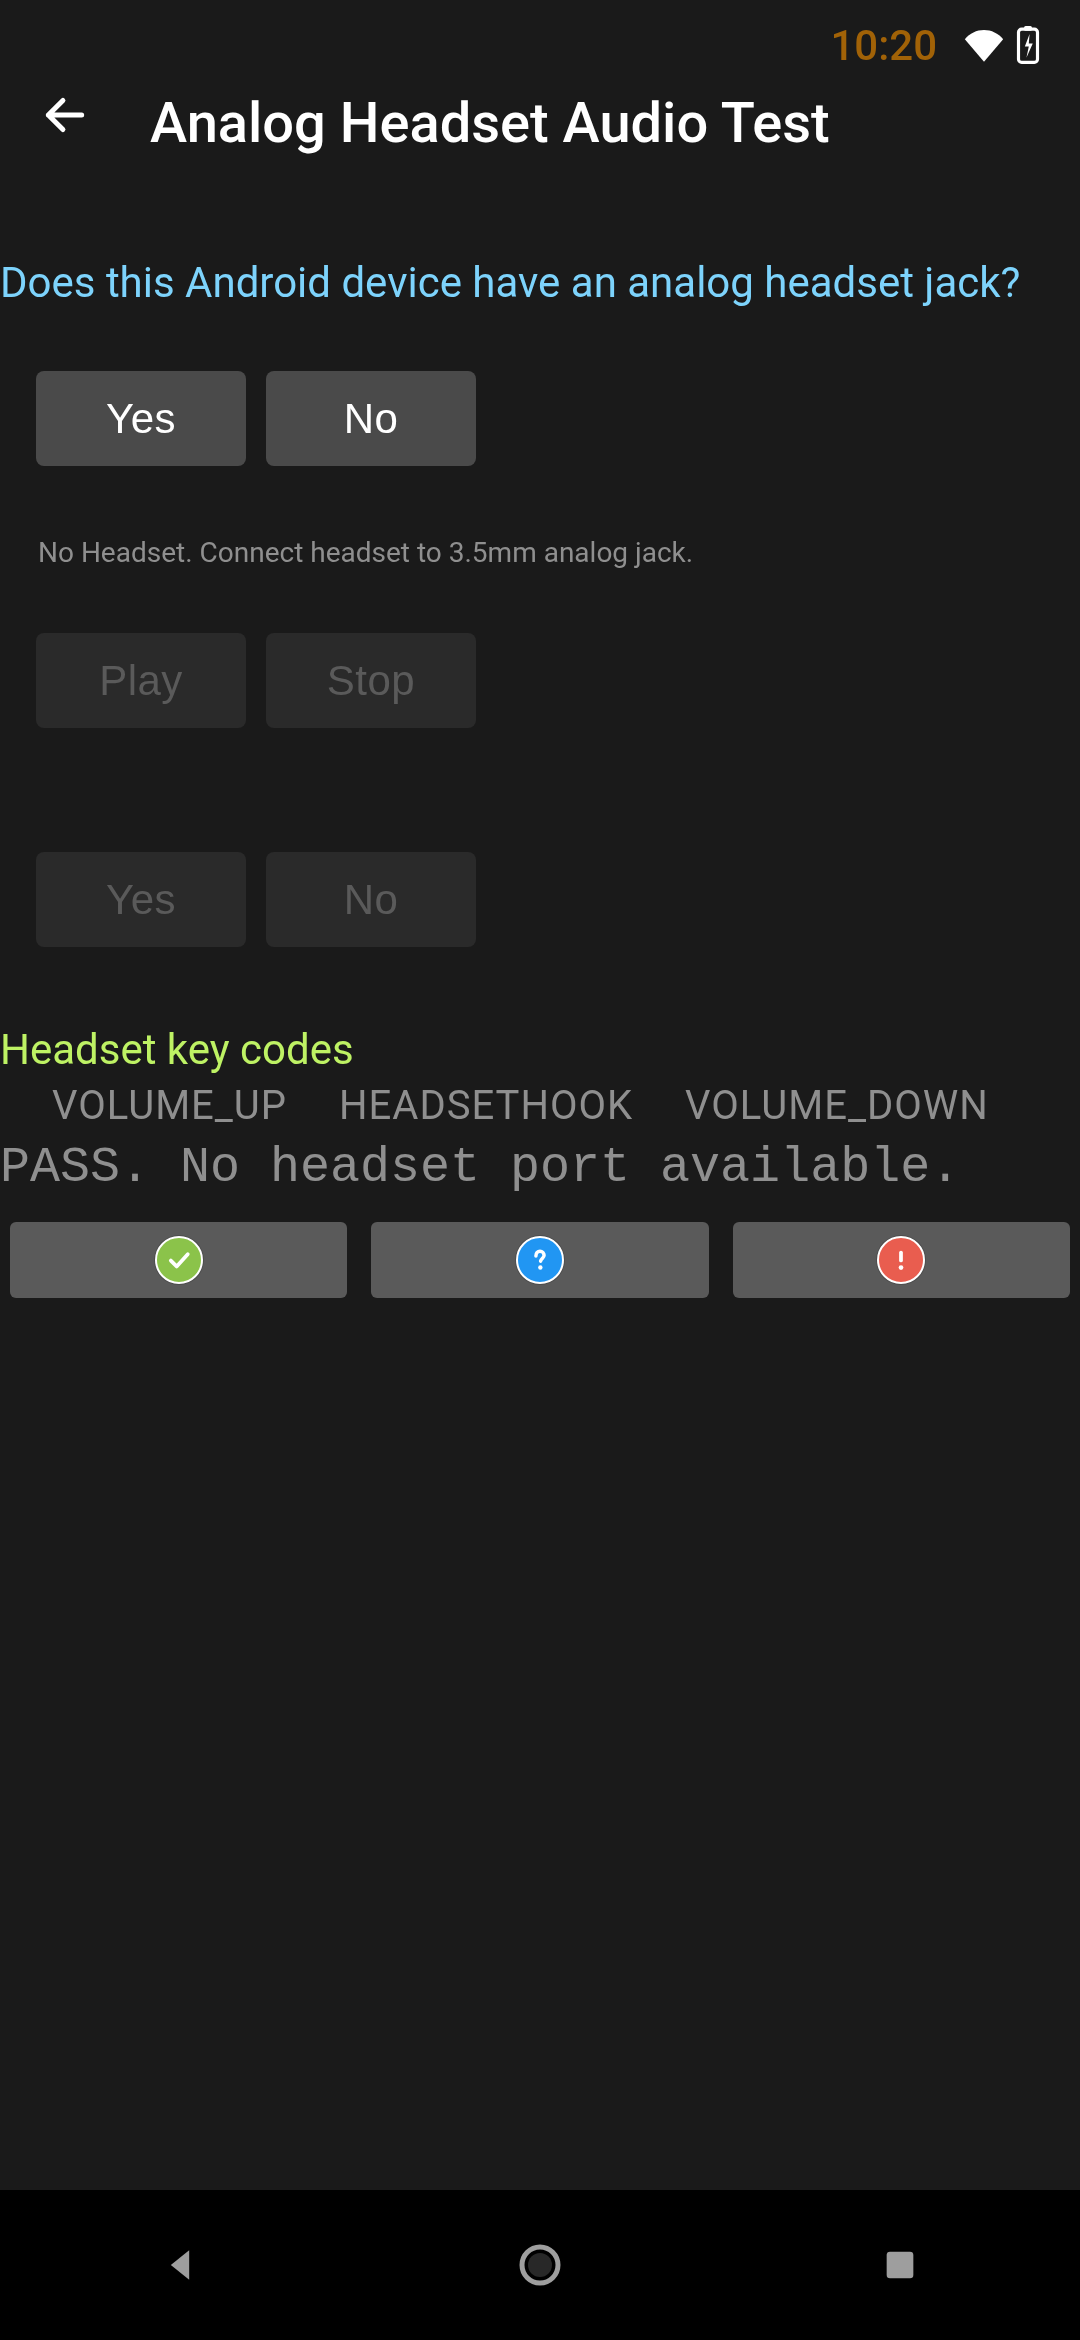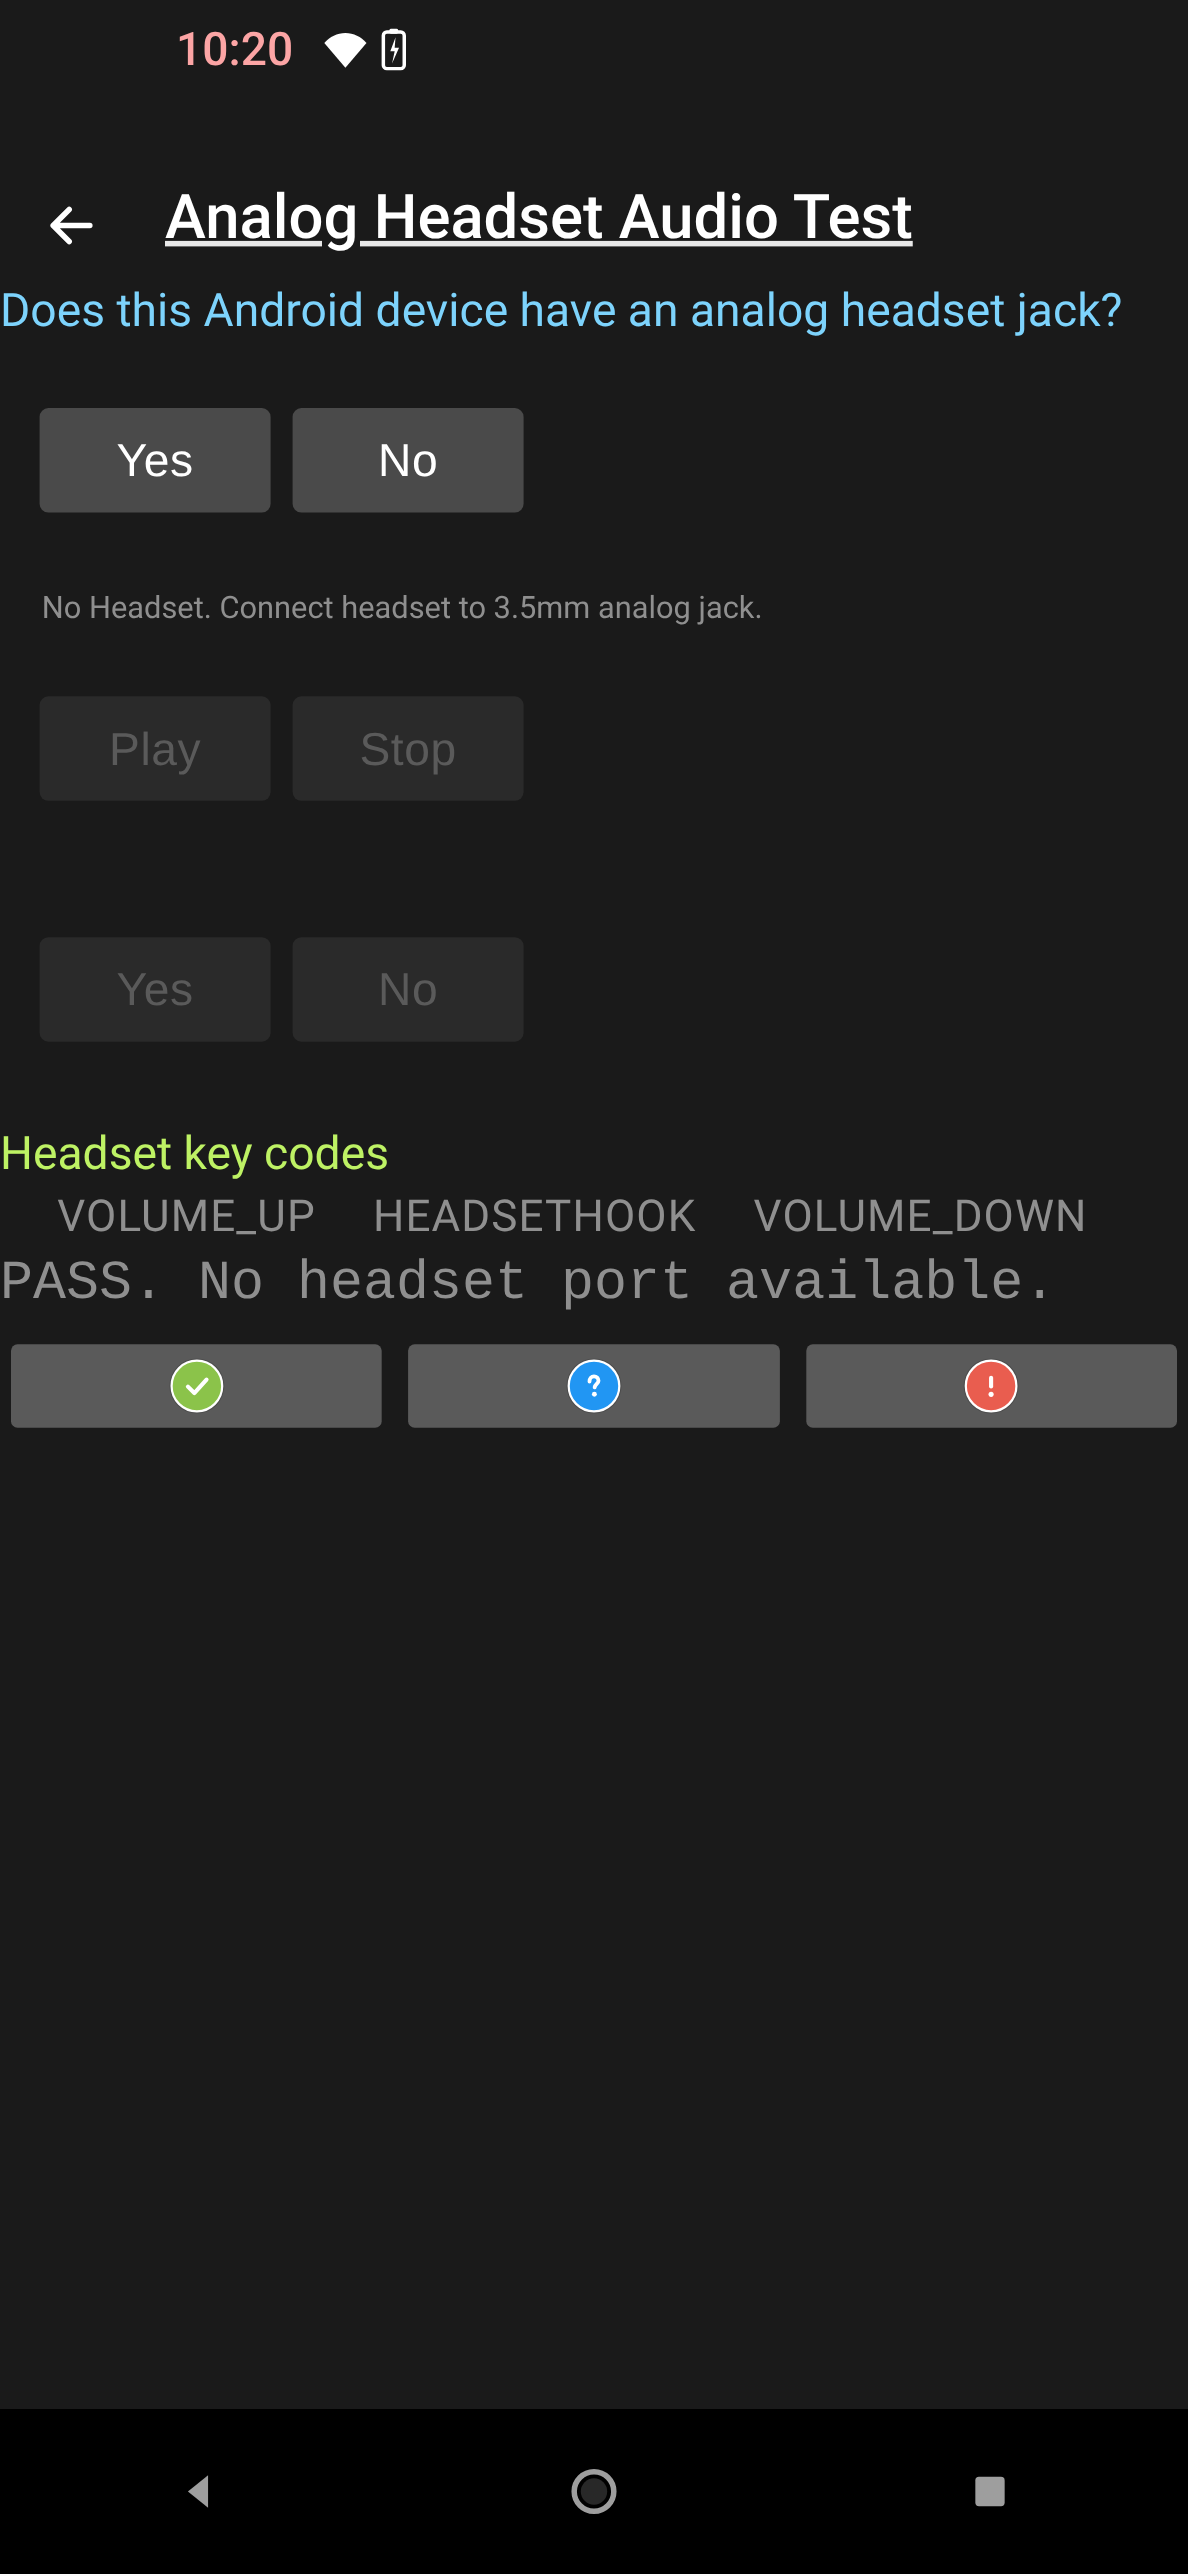--- a/index.html
+++ b/index.html
@@ -17,41 +17,40 @@
     background: #1a1a1a;
     display: flex;
     flex-direction: column;
     position: relative;
   }
   
   .status-bar {
     height: 90px;
     display: flex;
     align-items: center;
-    justify-content: flex-start;
+    justify-content: flex-end;
     padding: 0 40px 0 160px;
     font-size: 42px;
     font-weight: 500;
-    color: #fca5a5;
+    color: #a16207;
     gap: 27px;
   }
   .status-right {
     display: flex;
     align-items: center;
     gap: 12px;
   }
   
   .app-bar {
     height: 140px;
     display: flex;
-    align-items: flex-end;
+    align-items: flex-start;
     padding-left: 40px;
     gap: 60px;
     background: #1a1a1a;
-    text-decoration: underline;
   }
   .back-arrow {
     width: 50px;
     height: 50px;
     display: flex;
     align-items: center;
     justify-content: center;
   }
   .app-title {
     font-size: 56px;

